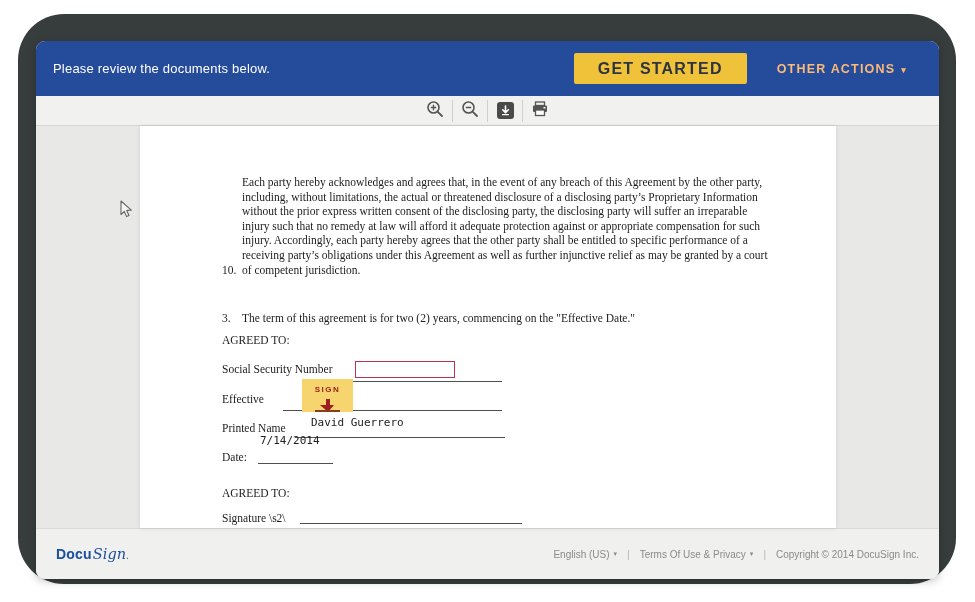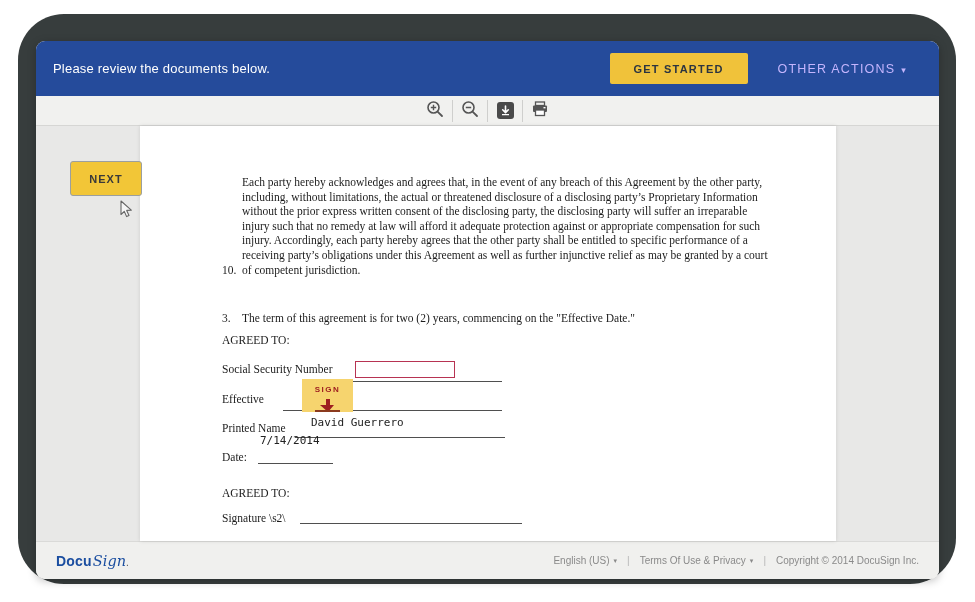--- a/index.html
+++ b/index.html
@@ -7,22 +7,22 @@
   .stage { position:relative; width:975px; height:602px; background:#fff; }
 
   .frame { position:absolute; left:18px; top:14px; width:938px; height:570px; background:#373d3d; border-radius:46px; }
 
   .window { position:absolute; left:36px; top:32px; width:903px; height:538px; background:#ffffff; border-radius:9px; overflow:hidden; display:flex; flex-direction:column; box-shadow:0 2px 8px rgba(0,0,0,.25);margin-top:9px; }
 
   
   .banner { height:55px; background:#254b9b; display:flex; align-items:center; justify-content:space-between; flex:0 0 auto; }
   .banner-msg { color:#ffffff; font-size:13px; padding-left:17px; letter-spacing:.2px; }
   .banner-right { display:flex; align-items:center; gap:30px; padding-right:32px; }
-  .btn-get-started { background:#f0c23a; color:#2b3440; font-weight:bold; font-size:11px; letter-spacing:1.2px; border:none; padding:0 24px; height:31px; border-radius:2px; cursor:pointer; font-family:"Liberation Sans", sans-serif; }
-  .other-actions { color:#c4b5fd; font-weight:normal; font-size:12.5px; letter-spacing:1.2px; display:flex; align-items:center; gap:6px; cursor:pointer; }
+  .btn-get-started { background:#f0c23a; color:#2b3440; font-weight:bold; font-size:16px; letter-spacing:1.2px; border:none; padding:0 24px; height:31px; border-radius:2px; cursor:pointer; font-family:"Liberation Sans", sans-serif; }
+  .other-actions { color:#fdba74; font-weight:bold; font-size:12.5px; letter-spacing:1.2px; display:flex; align-items:center; gap:6px; cursor:pointer; }
   .other-actions .caret { font-size:9px; position:relative; top:1px; }
 
   
   .toolbar { height:30px; background:#f1f1ef; border-bottom:1px solid #d6d6d4; display:flex; align-items:center; justify-content:center; flex:0 0 auto; }
   .tool-group { display:flex; align-items:center; height:100%; }
   .tool-btn { width:34px; height:100%; display:flex; align-items:center; justify-content:center; cursor:pointer; }
   .tool-sep { width:1px; height:22px; background:#cfcfcd; }
   .dl-box { width:17px; height:17px; background:#4a4a4a; border-radius:3px; display:flex; align-items:center; justify-content:center; }
 
   
@@ -44,21 +44,21 @@
   .uline { position:absolute; height:1px; background:#4f4f4f; }
   .ssn-box { position:absolute; left:215px; top:235px; width:100px; height:17px; background:#fff; border:1.5px solid #b73352; }
   .mono { position:absolute; font-family:"DejaVu Sans Mono", monospace; font-size:11px; color:#222; }
 
   .sign-tag { position:absolute; left:162px; top:253px; width:51px; height:33px; background:#f6d46e; cursor:pointer; }
   .sign-tag .sign-word { display:block; text-align:center; font-family:"Liberation Sans", sans-serif; font-size:8px; font-weight:bold; letter-spacing:1.5px; color:#9e1f20; padding-top:4px; }
   .sign-tag svg { display:block; margin:1px auto 0; }
   .sign-tag .tag-base { position:absolute; bottom:0; left:13px; width:25px; height:2px; background:#8b3a1e; }
 
   
-  .footer { height:38px; background:#f0f0ee; border-top:1px solid #dadad8; display:flex; align-items:center; justify-content:space-between; padding:0 20px; flex:0 0 auto; }
+  .footer { height:51px; background:#f0f0ee; border-top:1px solid #dadad8; display:flex; align-items:center; justify-content:space-between; padding:0 20px; flex:0 0 auto; }
   .logo { display:flex; align-items:baseline; cursor:default; }
   .logo .docu { color:#1b4ea0; font-weight:bold; font-size:14px; letter-spacing:.2px; }
   .logo .sign { color:#1b4ea0; font-family:"DejaVu Serif", serif; font-style:italic; font-size:14.5px; margin-left:1px; }
   .logo .dot { color:#555; font-size:10px; }
   .footer-links { display:flex; align-items:flex-end; gap:10px; font-size:10px; color:#8a8a8a;padding-left:37px; }
   .flink { display:flex; align-items:center; gap:4px; cursor:pointer; }
   .flink .caret { font-size:7px; }
   .fsep { color:#b5b5b5; }
 </style>
 </head>
@@ -165,21 +165,20 @@
           <div class="uline" style="left:118px; top:337px; width:75px;"></div>
 
           <div class="label" style="left:82px; top:360px;">AGREED TO:</div>
 
           <div class="label" style="left:82px; top:385px;">Signature \s2\</div>
           <div class="uline" style="left:160px; top:397px; width:222px;"></div>
 
         </div>
       </div>
 
-      <button class="next-btn">NEXT</button>
 
       <span class="cursor">
         <svg width="13" height="18" viewBox="0 0 13 18">
             <path d="M1 1 L1 14.5 L4.3 11.4 L6.6 16.6 L9 15.5 L6.7 10.4 L11.3 10.2 Z" fill="#f5f5f5" stroke="#666" stroke-width="1.1" stroke-linejoin="round"></path>
           </svg>
       </span>
     </div>
 
     <div class="footer">
       <div class="logo">

